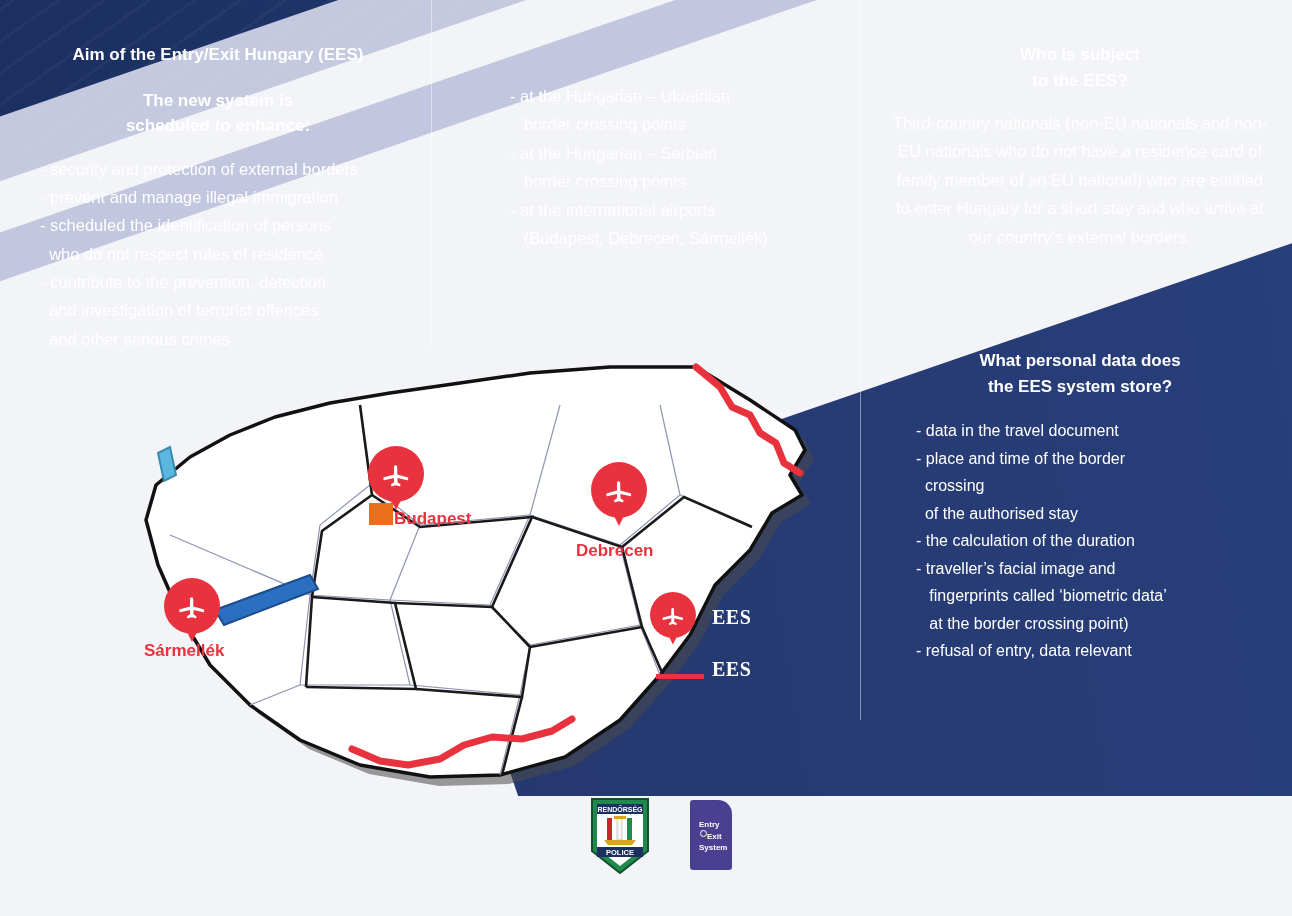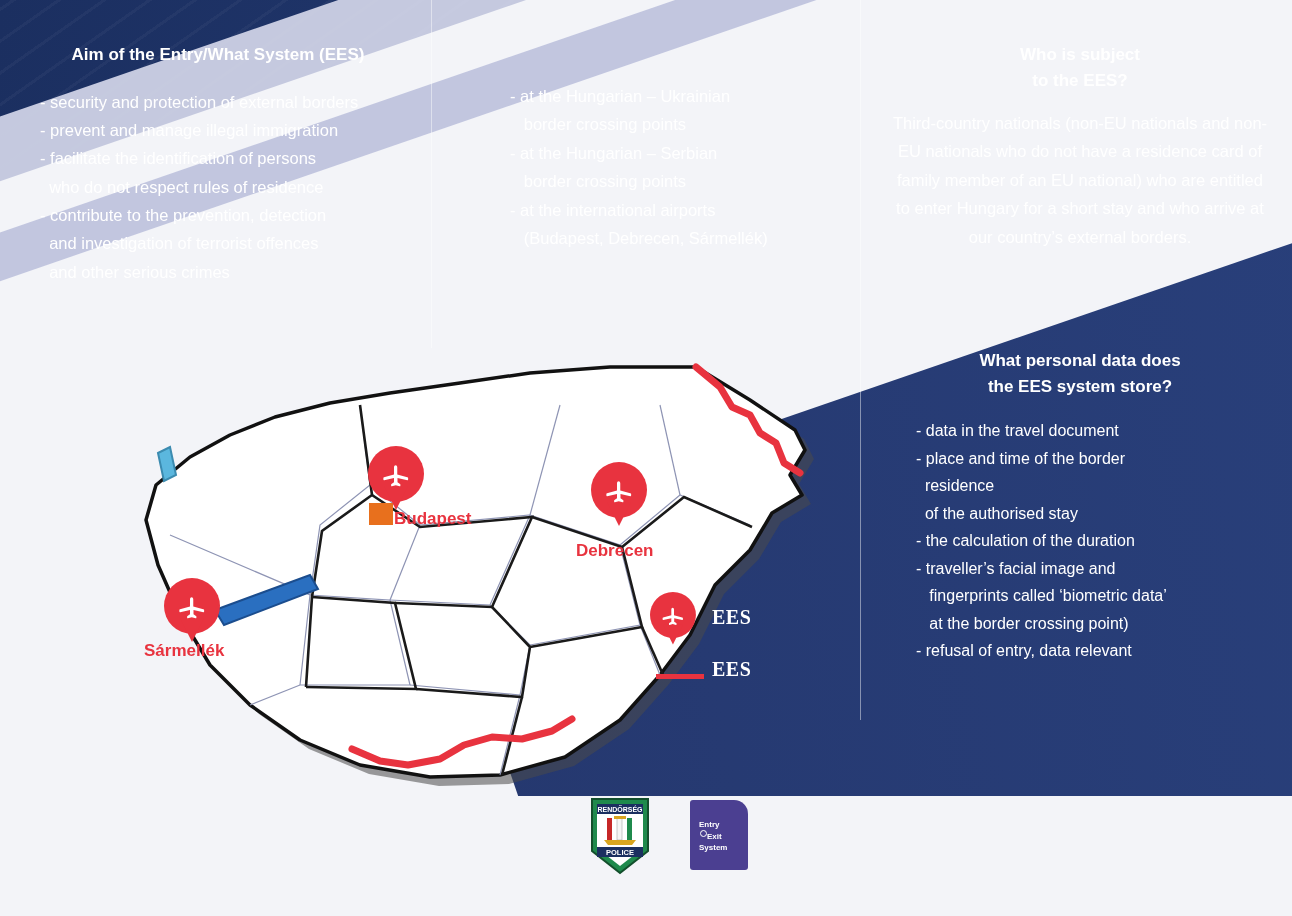--- a/index.html
+++ b/index.html
@@ -189,21 +189,21 @@
   #legend .pin { transform: scale(.82); transform-origin: 0 0; }
 
   
   #logos { position: absolute; left: 580px; top: 795px; width: 180px; height: 90px; }
   .police-logo {
     position: absolute; left: 8px; top: 0;
     width: 64px; height: 80px;
   }
   .ees-logo {
     position: absolute; left: 110px; top: 5px;
-    width: 58px; height: 70px;
+    width: 42px; height: 70px;
   }
   .ees-logo .box {
     position: absolute; inset: 0;
     background: #4b3f91;
     border-radius: 3px 14px 3px 3px;
   }
   .ees-logo .txt {
     position: absolute;
     left: 9px; top: 19px;
     color: #fff;
@@ -229,25 +229,29 @@
   <div class="bg-diag-lav1"></div>
   <div class="bg-diag-white"></div>
   <div class="bg-diag-lav2"></div>
   <div class="bg-diag-navy"></div>
   <div class="bg-bottom-white"></div>
 
   <div class="divider d1"></div>
   <div class="divider d2"></div>
 
   <div class="panel" id="panel-aim">
-    <div class="p-title">Aim of the Entry/What System (EES)</div>
+    <div class="p-title">Aim of the Entry/Exit Hungary (EES)</div>
+    <div class="p-sub">
+      <div>The new system is</div>
+      <div>scheduled to enhance:</div>
+    </div>
     <div class="p-list">
       <div class="li">- security and protection of external borders</div>
       <div class="li">- prevent and manage illegal immigration</div>
-      <div class="li">- facilitate the identification of persons</div>
+      <div class="li">- scheduled the identification of persons</div>
       <div class="li">  who do not respect rules of residence</div>
       <div class="li">- contribute to the prevention, detection</div>
       <div class="li">  and investigation of terrorist offences</div>
       <div class="li">  and other serious crimes</div>
     </div>
   </div>
 
   <div class="panel" id="panel-applicable">
     <div class="p-list">
       <div class="li">- at the Hungarian – Ukrainian</div>
@@ -268,21 +272,21 @@
   </div>
 
   <div class="panel" id="panel-data">
     <div class="p-title">
       <div>What personal data does</div>
       <div>the EES system store?</div>
     </div>
     <div class="p-list">
       <div class="li">- data in the travel document</div>
       <div class="li">- place and time of the border</div>
-      <div class="li">  residence</div>
+      <div class="li">  crossing</div>
       <div class="li">  of the authorised stay</div>
       <div class="li">- the calculation of the duration</div>
       <div class="li">- traveller’s facial image and</div>
       <div class="li">   fingerprints called ‘biometric data’</div>
       <div class="li">   at the border crossing point)</div>
       <div class="li">- refusal of entry, data relevant</div>
     </div>
   </div>
 
   <div id="map-wrap">

